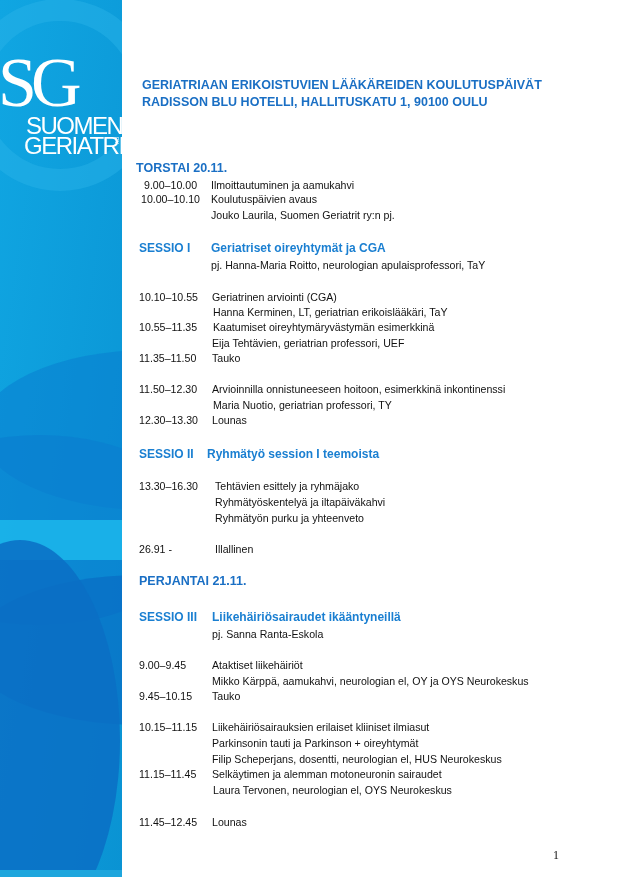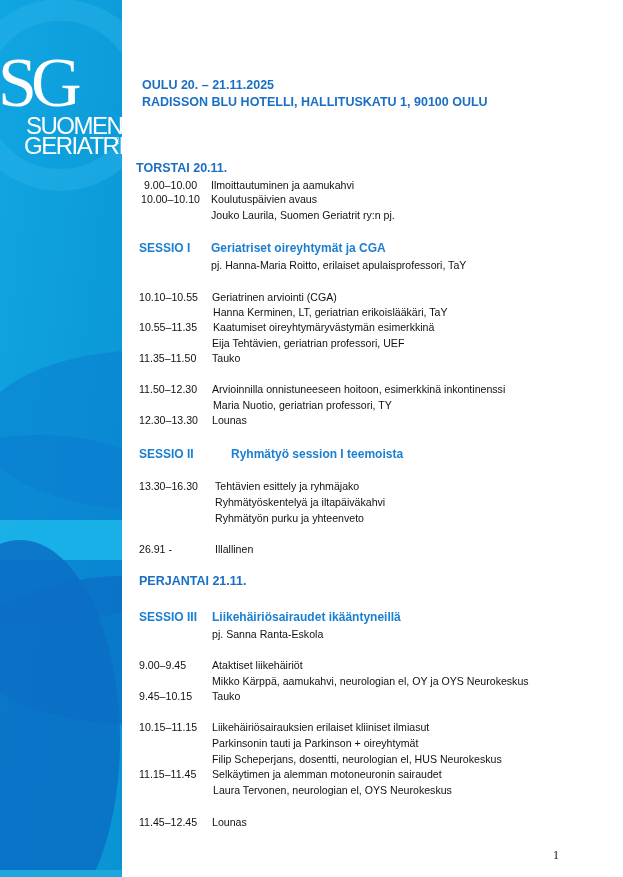--- a/index.html
+++ b/index.html
@@ -72,21 +72,21 @@
     <ellipse cx="20" cy="740" rx="100" ry="200" fill="#0a6fc4" opacity="0.85"></ellipse>
     <rect x="0" y="870" width="122" height="7" fill="#1ea6dd"></rect>
   </svg>
   <div class="logo-sg">SG</div>
   <div class="logo-line logo-l1">SUOMEN</div>
   <div class="logo-line logo-l2">GERIATRIT</div>
   <div class="logo-ry">RY</div>
 </div>
 
 <div class="heading">
-  <div>OULU 20. – 21.11.2025</div>
+  <div>GERIATRIAAN ERIKOISTUVIEN LÄÄKÄREIDEN KOULUTUSPÄIVÄT</div>
   <div>RADISSON BLU HOTELLI, HALLITUSKATU 1, 90100 OULU</div>
 </div>
 
 <div class="day-title" style="left:136px; top:161px;">TORSTAI 20.11.</div>
 
 <div class="row" style="left:144px; top:178px;">
   <span class="time">9.00–10.00</span>
   <span class="text" style="left:67px;">Ilmoittautuminen ja aamukahvi</span>
 </div>
 <div class="row" style="left:141px; top:192px;">
@@ -95,21 +95,21 @@
 </div>
 <div class="row" style="left:141px; top:208px;">
   <span class="text" style="left:70px;">Jouko Laurila, Suomen Geriatrit ry:n pj.</span>
 </div>
 
 <div class="session" style="left:139px; top:241px; width:400px;">
   <span class="label">SESSIO I</span>
   <span class="title" style="left:72px;">Geriatriset oireyhtymät ja CGA</span>
 </div>
 <div class="row" style="left:211px; top:258px;">
-  <span class="text" style="left:0;">pj. Hanna-Maria Roitto, erilaiset apulaisprofessori, TaY</span>
+  <span class="text" style="left:0;">pj. Hanna-Maria Roitto, neurologian apulaisprofessori, TaY</span>
 </div>
 
 <div class="row" style="left:139px; top:290px;">
   <span class="time">10.10–10.55</span>
   <span class="text" style="left:73px;">Geriatrinen arviointi (CGA)</span>
 </div>
 <div class="row" style="left:139px; top:305px;">
   <span class="text" style="left:74px;">Hanna Kerminen, LT, geriatrian erikoislääkäri, TaY</span>
 </div>
 <div class="row" style="left:139px; top:320px;">
@@ -131,21 +131,21 @@
 <div class="row" style="left:139px; top:398px;">
   <span class="text" style="left:74px;">Maria Nuotio, geriatrian professori, TY</span>
 </div>
 <div class="row" style="left:139px; top:413px;">
   <span class="time">12.30–13.30</span>
   <span class="text" style="left:73px;">Lounas</span>
 </div>
 
 <div class="session" style="left:139px; top:447px; width:400px;">
   <span class="label">SESSIO II</span>
-  <span class="title" style="left:92px;text-align:center;">Ryhmätyö session I teemoista</span>
+  <span class="title" style="left:68px;text-align:center;">Ryhmätyö session I teemoista</span>
 </div>
 
 <div class="row" style="left:139px; top:479px;">
   <span class="time">13.30–16.30</span>
   <span class="text" style="left:76px;">Tehtävien esittely ja ryhmäjako</span>
 </div>
 <div class="row" style="left:139px; top:495px;">
   <span class="text" style="left:76px;">Ryhmätyöskentelyä ja iltapäiväkahvi</span>
 </div>
 <div class="row" style="left:139px; top:511px;">

